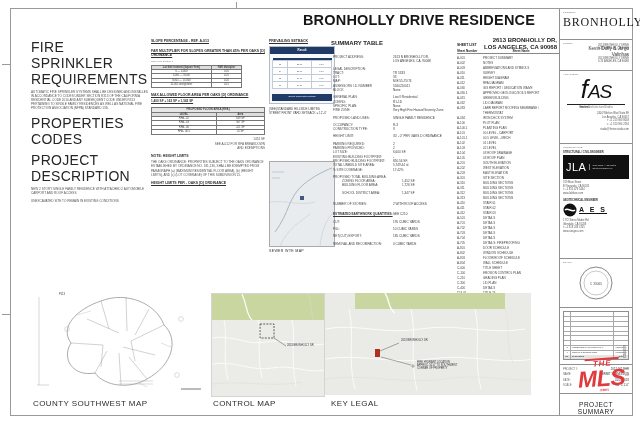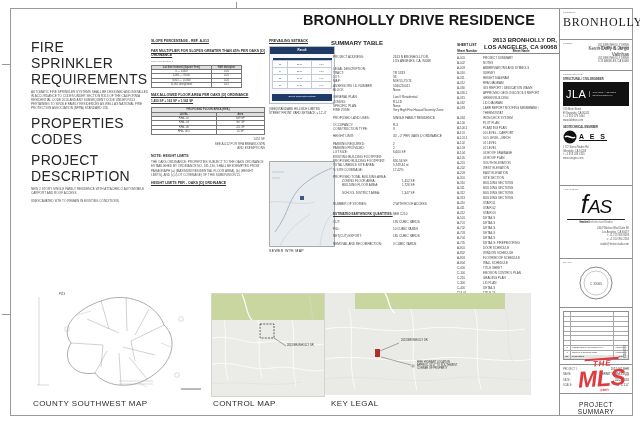--- a/index.html
+++ b/index.html
@@ -707,20 +707,35 @@
     </div>
 
     <div class="tb-sec" style="height:26px;">
       <div class="tb-label">CLIENT</div>
       <div class="tb-client pre">Kevin Duffy &amp; Jurgo
 Valinhas</div>
       <div class="tb-addr pre">2613 BRONHOLLY DRIVE
 LOS ANGELES, CA 90068</div>
     </div>
 
+    <div class="tb-sec" style="height:68px;">
+      <div class="tb-label">ARCHITECT</div>
+      <div class="fas-logo">
+        <span class="fas-f">f</span><span class="fas-as">AS</span>
+      </div>
+      <div class="fas-sub">
+        <b>ferrier</b><span>ArchitectureStudio</span>
+      </div>
+      <div class="tb-contact pre">2404 Wilshire Blvd Suite 9E
+Los Angeles, CA 90057
+t: +1 213 908 8003
+c: +1 310 994 2294</div>
+      <div class="tb-contact mail">studio@ferrierstudio.com</div>
+    </div>
+
     <div class="tb-sec" style="height:110px;">
       <div class="tb-label">CONSULTANTS</div>
       <div class="eng-label">STRUCTURAL / CIVIL ENGINEER</div>
       <div class="jla">
         <div class="jla-name">JLA</div>
         <div class="jla-tag">John Labib + Associates
 Structural Engineers</div>
       </div>
       <div class="tb-contact pre" style="text-align:left;">319 Main Street
 El Segundo, CA 90245
@@ -731,35 +746,20 @@
         <svg width="14" height="14">
           <circle cx="7" cy="7" r="6.5" fill="#111"></circle>
           <path d="M2,7 C5,4 9,10 12,7" stroke="#fff" stroke-width="1.6" fill="none"></path>
         </svg>
         <div class="aes-name">A E S</div>
       </div>
       <div class="tb-contact pre" style="text-align:left;">1772 Sierra Madre Rd
 Glendale, CA 91208
 t: +1 818 248 4705
 www.aesgeo.com</div>
-    </div>
-
-    <div class="tb-sec" style="height:68px;">
-      <div class="tb-label">ARCHITECT</div>
-      <div class="fas-logo">
-        <span class="fas-f">f</span><span class="fas-as">AS</span>
-      </div>
-      <div class="fas-sub">
-        <b>ferrier</b><span>ArchitectureStudio</span>
-      </div>
-      <div class="tb-contact pre">2404 Wilshire Blvd Suite 9E
-Los Angeles, CA 90057
-t: +1 213 908 8003
-c: +1 310 994 2294</div>
-      <div class="tb-contact mail">studio@ferrierstudio.com</div>
     </div>
 
     <div class="tb-sec" style="height:44px;">
       <div class="tb-label">STAMP</div>
       <svg width="66" height="36" style="display:block;margin:0 auto;">
         <circle cx="33" cy="18" r="16" fill="none" stroke="#555" stroke-width="0.7"></circle>
         <circle cx="33" cy="18" r="12" fill="none" stroke="#777" stroke-width="0.4"></circle>
         <text x="33" y="19.5" text-anchor="middle" font-size="3.2" fill="#555">C 33065</text>
       </svg>
     </div>

